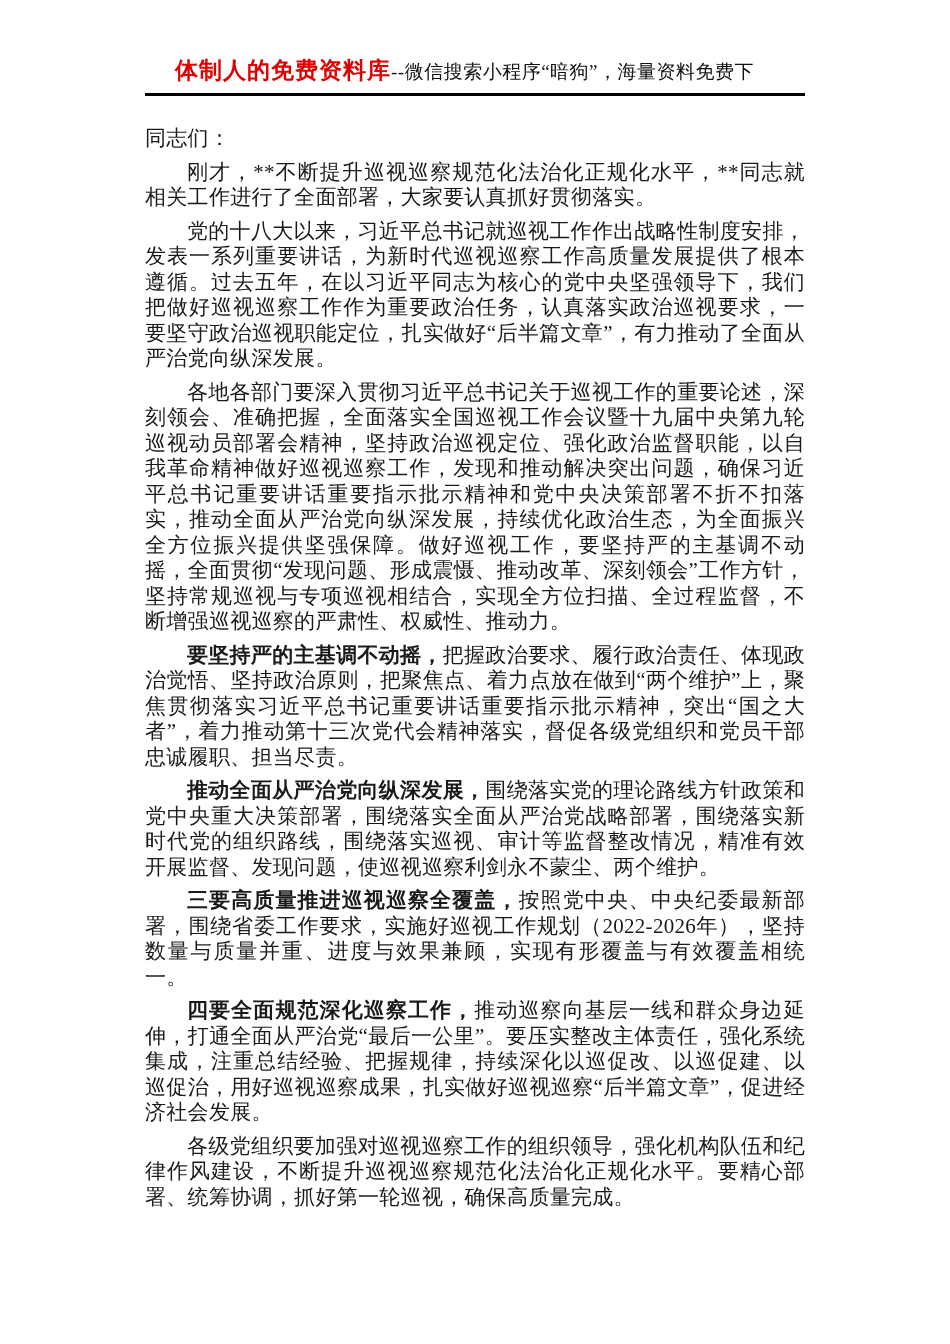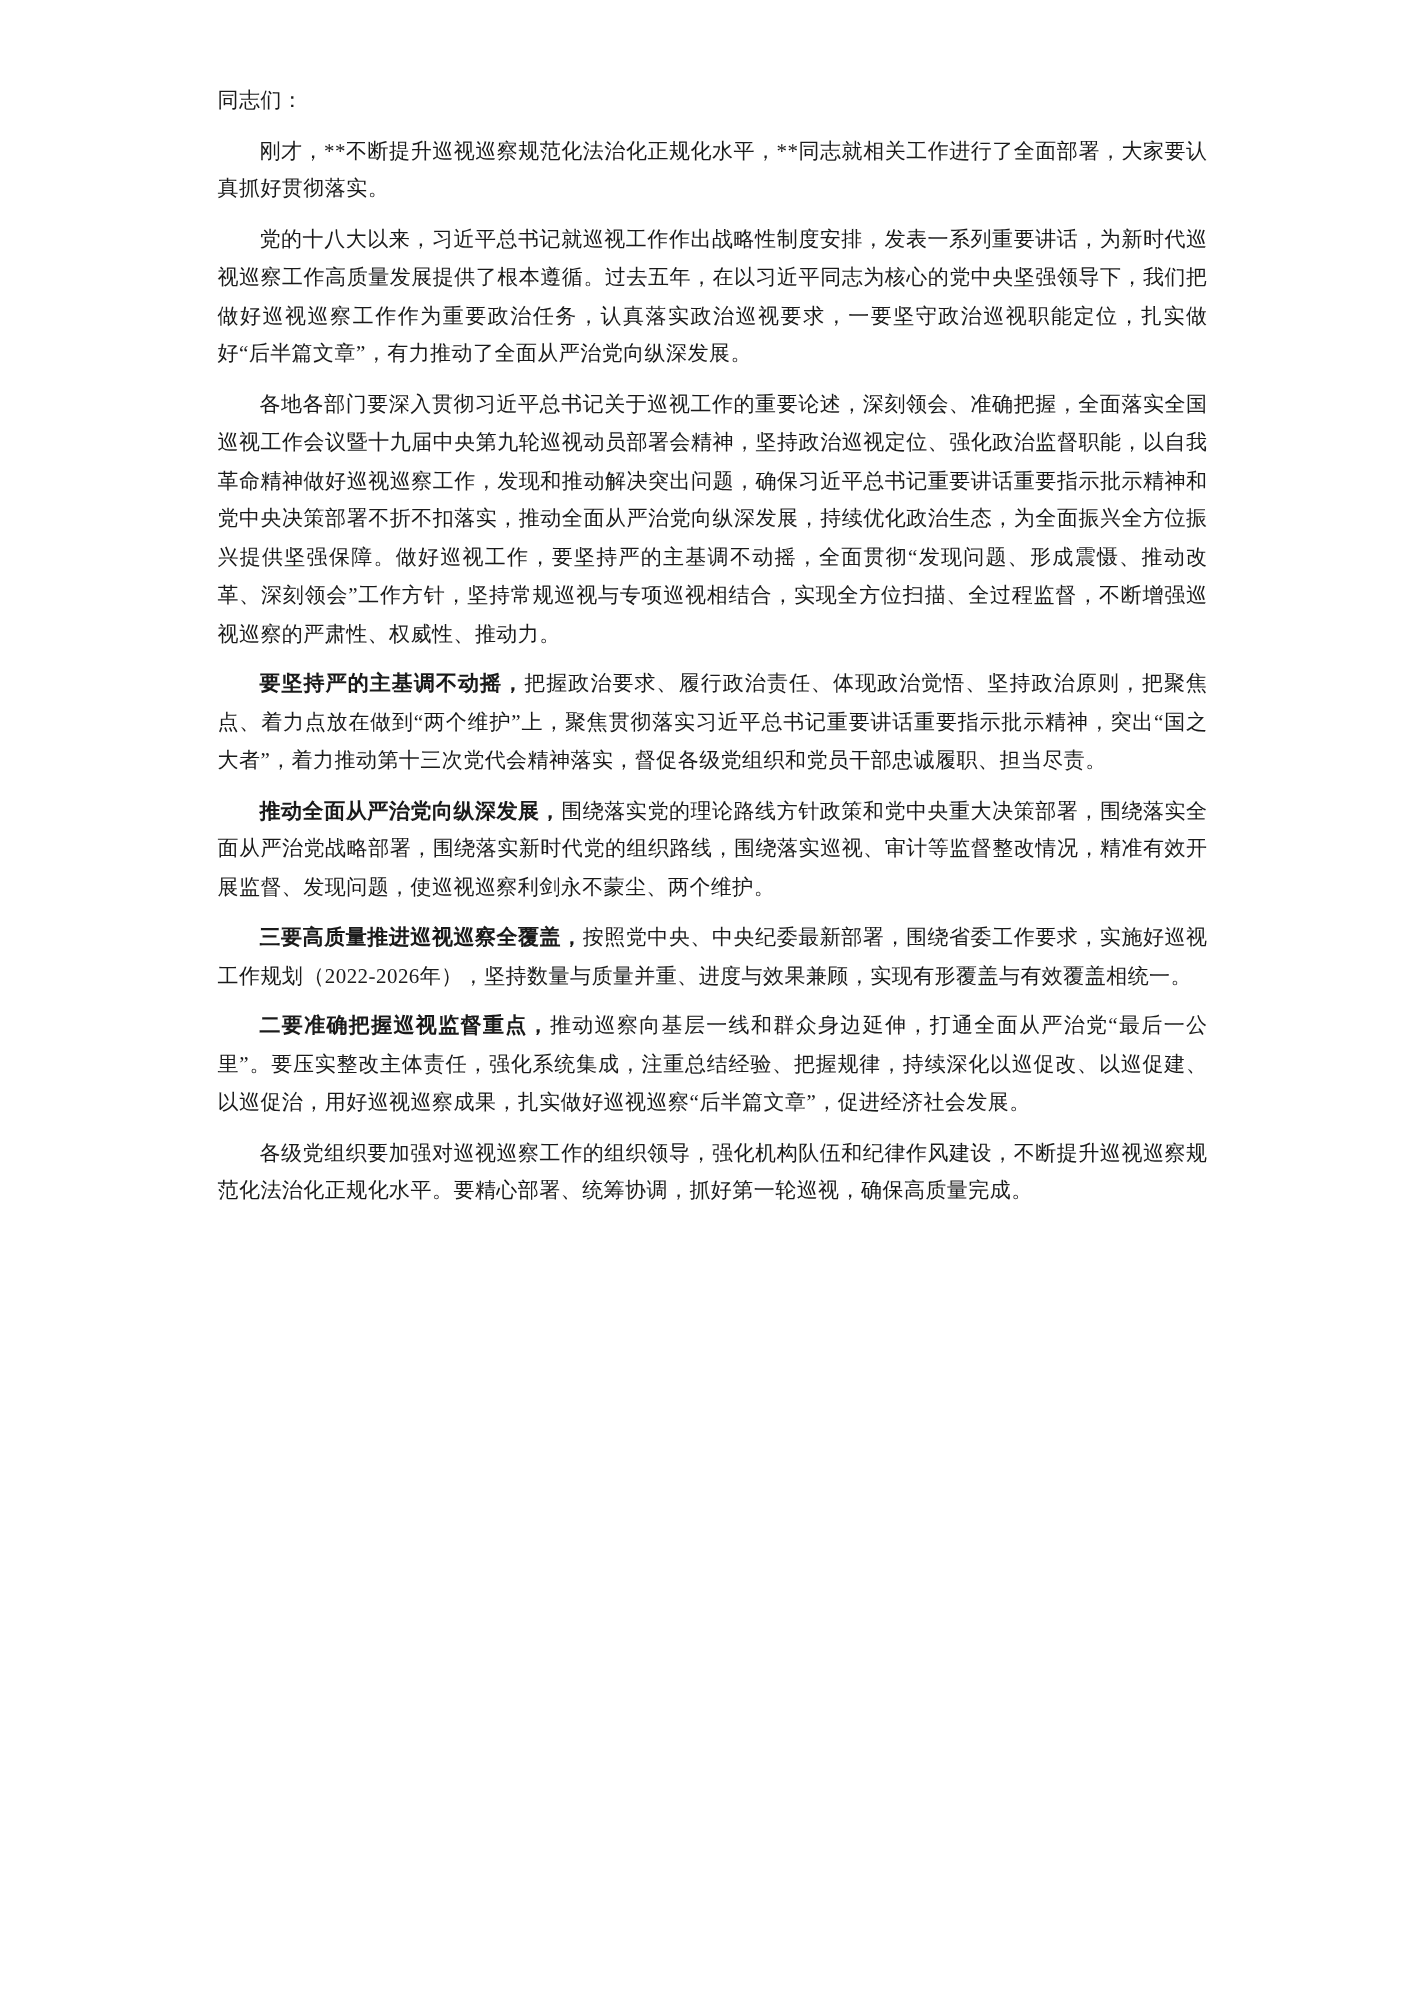--- a/index.html
+++ b/index.html
@@ -33,54 +33,57 @@
     font-weight: bold;
     letter-spacing: 1px;
   }
   .tagline {
     font-size: 19px;
     color: #111111;
     letter-spacing: 0.5px;
   }
   .doc p {
     margin: 0 0 8px 0;
-    font-size: 14px;
+    font-size: 21px;
     line-height: 25.5px;
     text-align: justify;
     text-indent: 2em;
     letter-spacing: 0.3px;
   }
   .doc p.no-indent {
     text-indent: 0;
   }
   .doc b {
     font-weight: bold;
   }
 </style>
 </head>
 <body>
 
 <div class="page">
   <div class="content">
 
+    <div class="header">
+      <span class="brand" style="color: rgb(224, 0, 0);">体制人的免费资料库</span><span class="tagline">--微信搜索小程序“暗狗”，海量资料免费下</span>
+    </div>
 
     <div class="doc">
       <p class="no-indent">同志们：</p>
 
       <p><span>刚才，**不断提升巡视巡察规范化法治化正规化水平，**同志就相关工作进行了全面部署，大家要认真抓好贯彻落实。</span></p>
 
       <p><span>党的十八大以来，习近平总书记就巡视工作作出战略性制度安排，发表一系列重要讲话，为新时代巡视巡察工作高质量发展提供了根本遵循。过去五年，在以习近平同志为核心的党中央坚强领导下，我们把做好巡视巡察工作作为重要政治任务，认真落实政治巡视要求，一要坚守政治巡视职能定位，扎实做好“后半篇文章”，有力推动了全面从严治党向纵深发展。</span></p>
 
       <p><span>各地各部门要深入贯彻习近平总书记关于巡视工作的重要论述，深刻领会、准确把握，全面落实全国巡视工作会议暨十九届中央第九轮巡视动员部署会精神，坚持政治巡视定位、强化政治监督职能，以自我革命精神做好巡视巡察工作，发现和推动解决突出问题，确保习近平总书记重要讲话重要指示批示精神和党中央决策部署不折不扣落实，推动全面从严治党向纵深发展，持续优化政治生态，为全面振兴全方位振兴提供坚强保障。做好巡视工作，要坚持严的主基调不动摇，全面贯彻“发现问题、形成震慑、推动改革、深刻领会”工作方针，坚持常规巡视与专项巡视相结合，实现全方位扫描、全过程监督，不断增强巡视巡察的严肃性、权威性、推动力。</span></p>
 
       <p><b>要坚持严的主基调不动摇，</b><span>把握政治要求、履行政治责任、体现政治觉悟、坚持政治原则，把聚焦点、着力点放在做到“两个维护”上，聚焦贯彻落实习近平总书记重要讲话重要指示批示精神，突出“国之大者”，着力推动第十三次党代会精神落实，督促各级党组织和党员干部忠诚履职、担当尽责。</span></p>
 
       <p><b>推动全面从严治党向纵深发展，</b><span>围绕落实党的理论路线方针政策和党中央重大决策部署，围绕落实全面从严治党战略部署，围绕落实新时代党的组织路线，围绕落实巡视、审计等监督整改情况，精准有效开展监督、发现问题，使巡视巡察利剑永不蒙尘、两个维护。</span></p>
 
       <p><b>三要高质量推进巡视巡察全覆盖，</b><span>按照党中央、中央纪委最新部署，围绕省委工作要求，实施好巡视工作规划（2022-2026年），坚持数量与质量并重、进度与效果兼顾，实现有形覆盖与有效覆盖相统一。</span></p>
 
-      <p><b>二要准确把握巡视监督重点，</b><span>推动巡察向基层一线和群众身边延伸，打通全面从严治党“最后一公里”。要压实整改主体责任，强化系统集成，注重总结经验、把握规律，持续深化以巡促改、以巡促建、以巡促治，用好巡视巡察成果，扎实做好巡视巡察“后半篇文章”，促进经济社会发展。</span></p>
+      <p><b>四要全面规范深化巡察工作，</b><span>推动巡察向基层一线和群众身边延伸，打通全面从严治党“最后一公里”。要压实整改主体责任，强化系统集成，注重总结经验、把握规律，持续深化以巡促改、以巡促建、以巡促治，用好巡视巡察成果，扎实做好巡视巡察“后半篇文章”，促进经济社会发展。</span></p>
 
       <p><span>各级党组织要加强对巡视巡察工作的组织领导，强化机构队伍和纪律作风建设，不断提升巡视巡察规范化法治化正规化水平。要精心部署、统筹协调，抓好第一轮巡视，确保高质量完成。</span></p>
     </div>
 
   </div>
 </div>
 
 </body></html>

